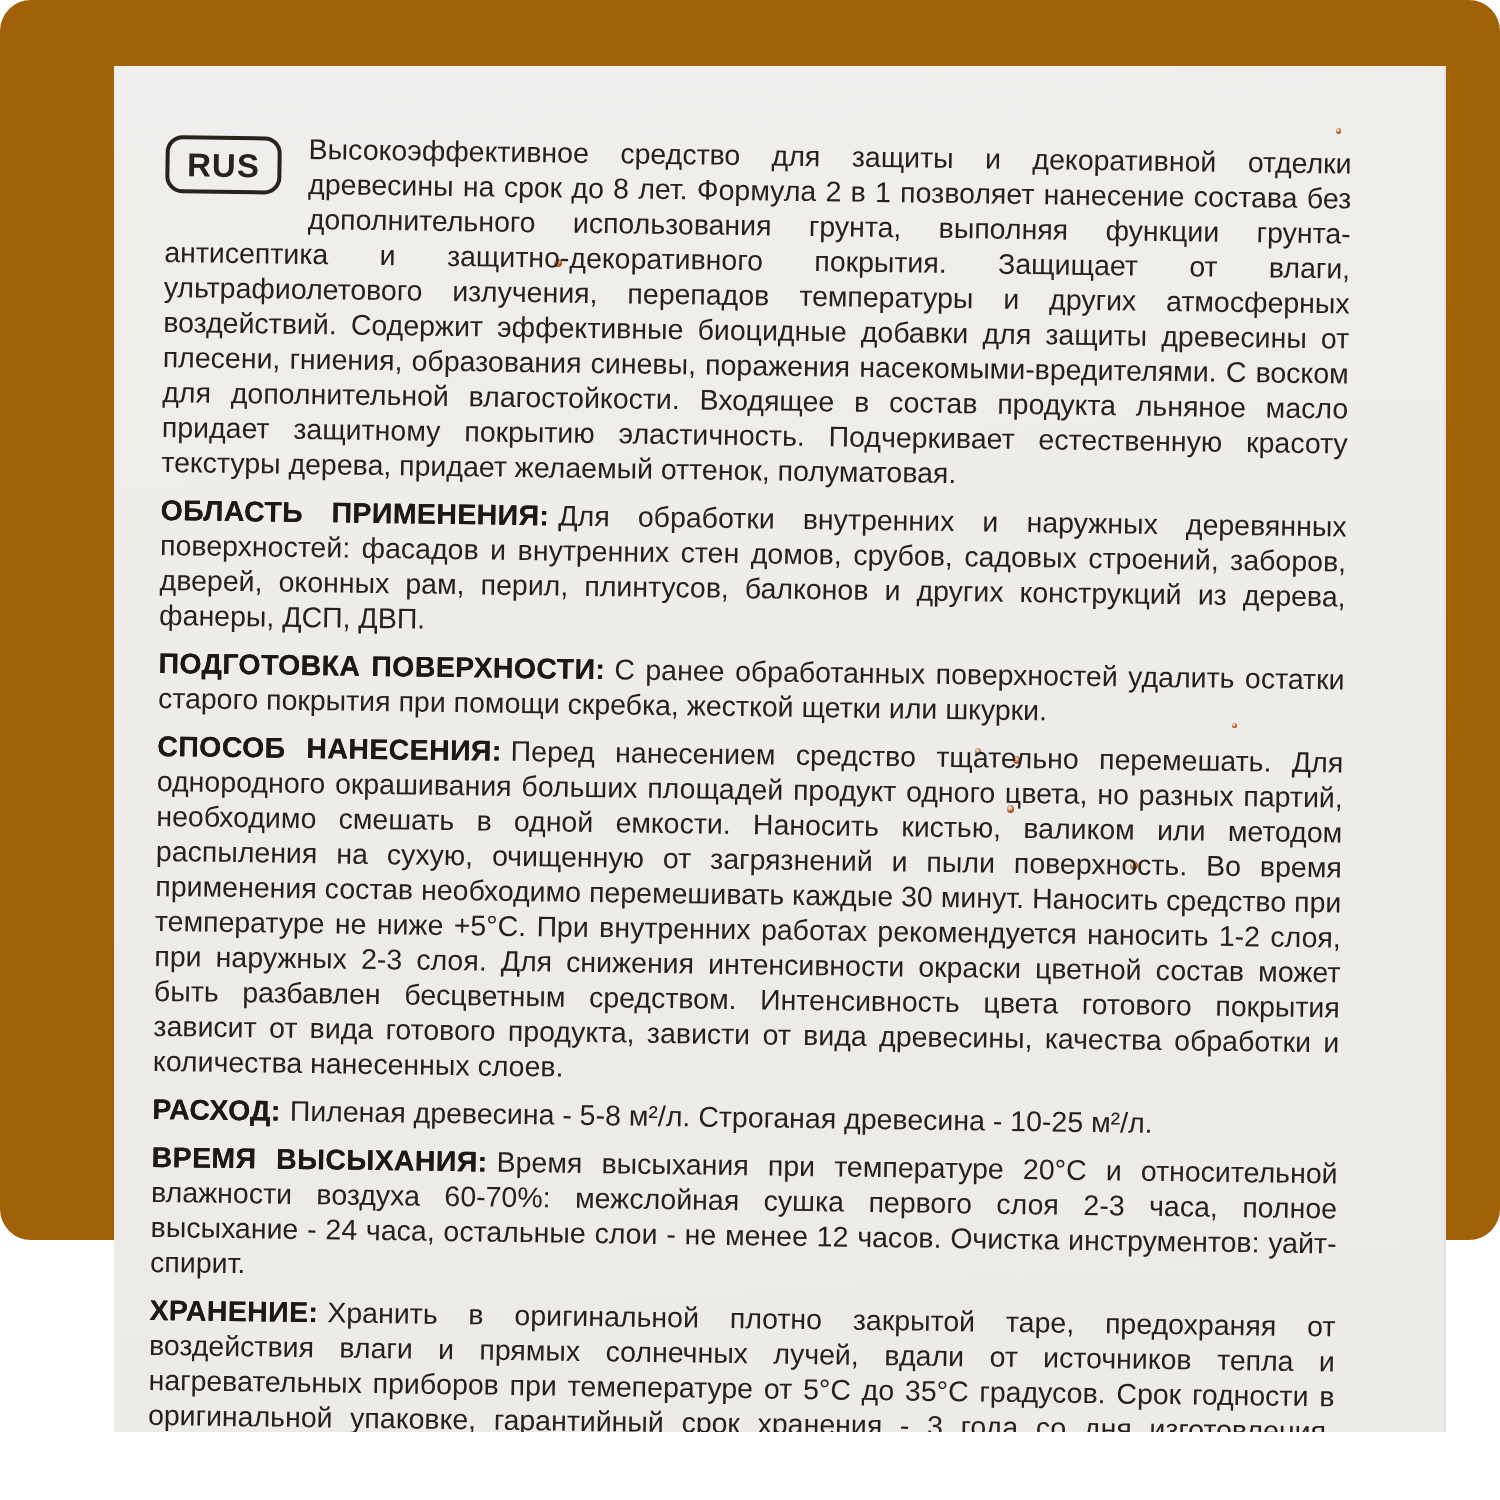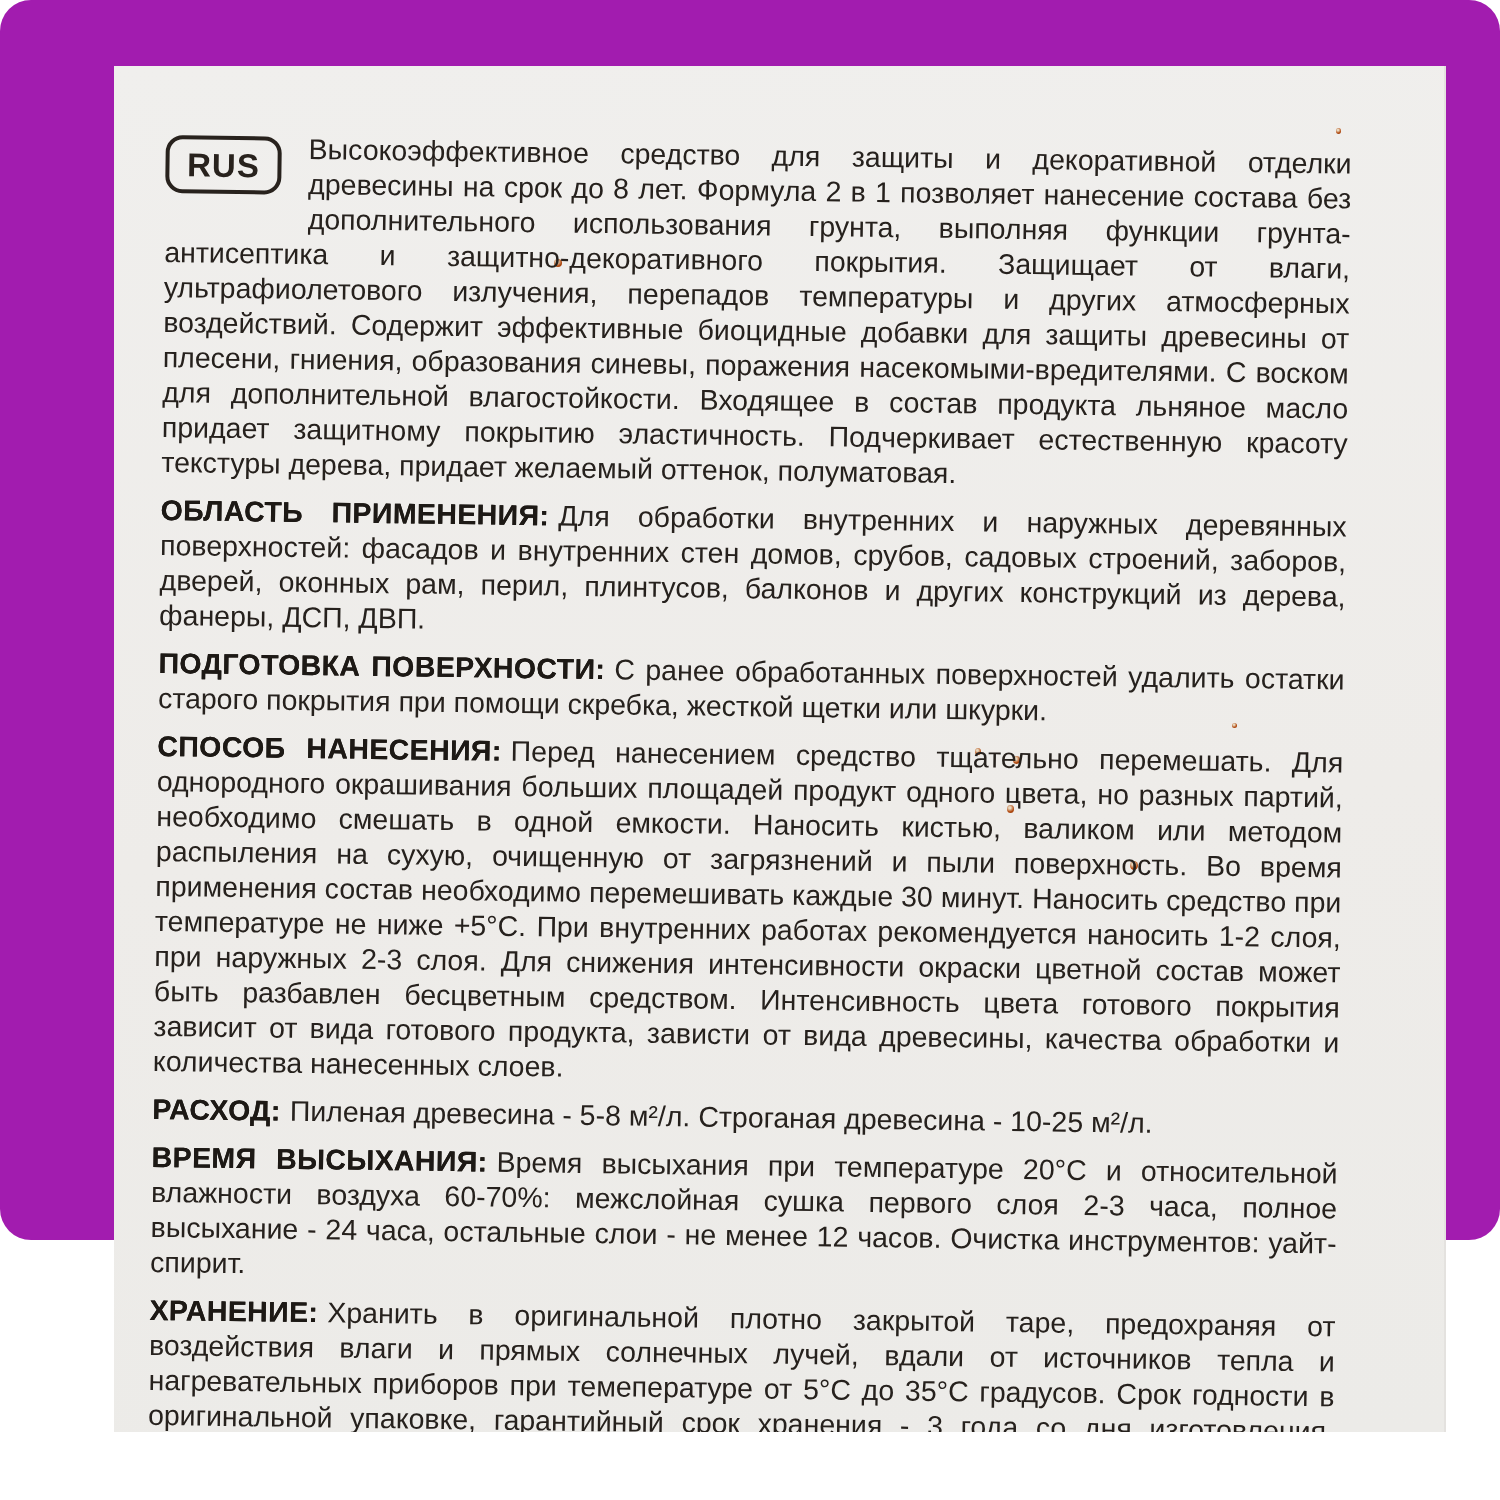--- a/index.html
+++ b/index.html
@@ -8,21 +8,21 @@
     width: 1500px;
     height: 1500px;
     background: #ffffff;
     font-family: "Liberation Sans", sans-serif;
     overflow: hidden;
   }
   .page {
     position: relative;
     width: 1500px;
     height: 1240px;
-    background: #a21caf;
+    background: #a16207;
     border-radius: 31px;
   }
   
   .label-surface {
     position: absolute;
     left: 114px;
     top: 66px;
     width: 1330px;
     height: 1366px;
     background: linear-gradient(176deg, #f0efed 0%, #eeece9 55%, #ecebe8 100%);

